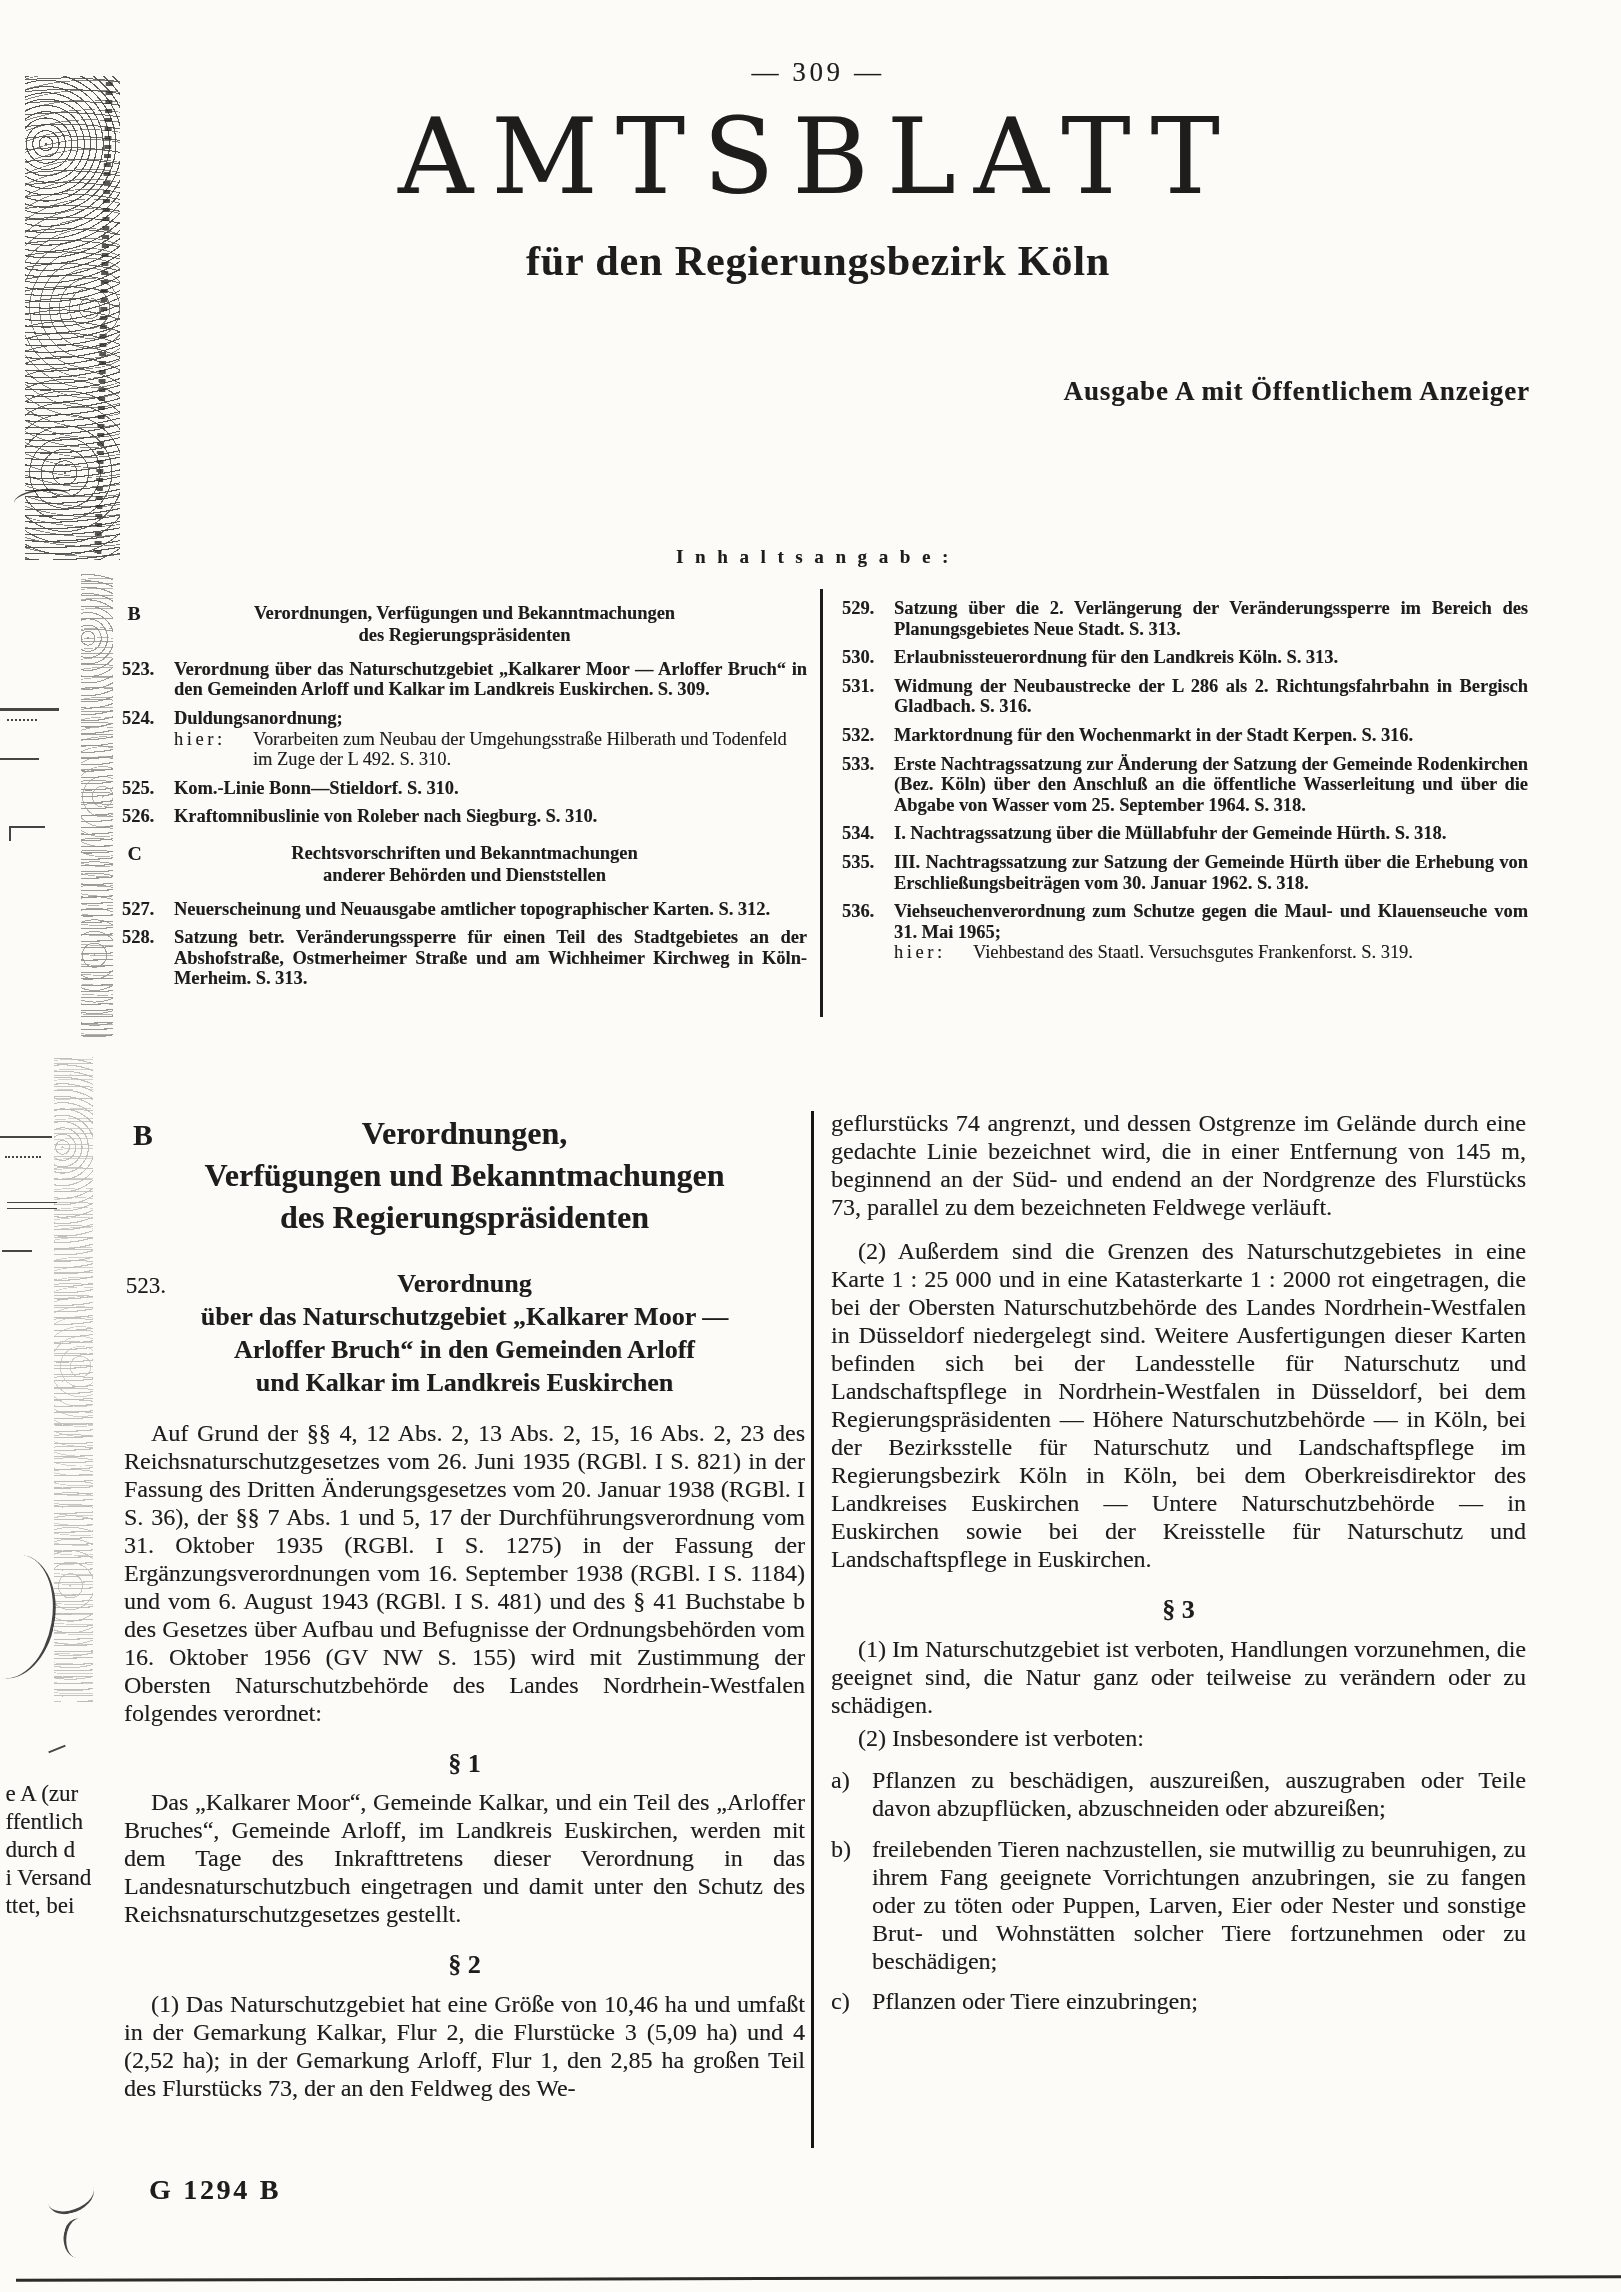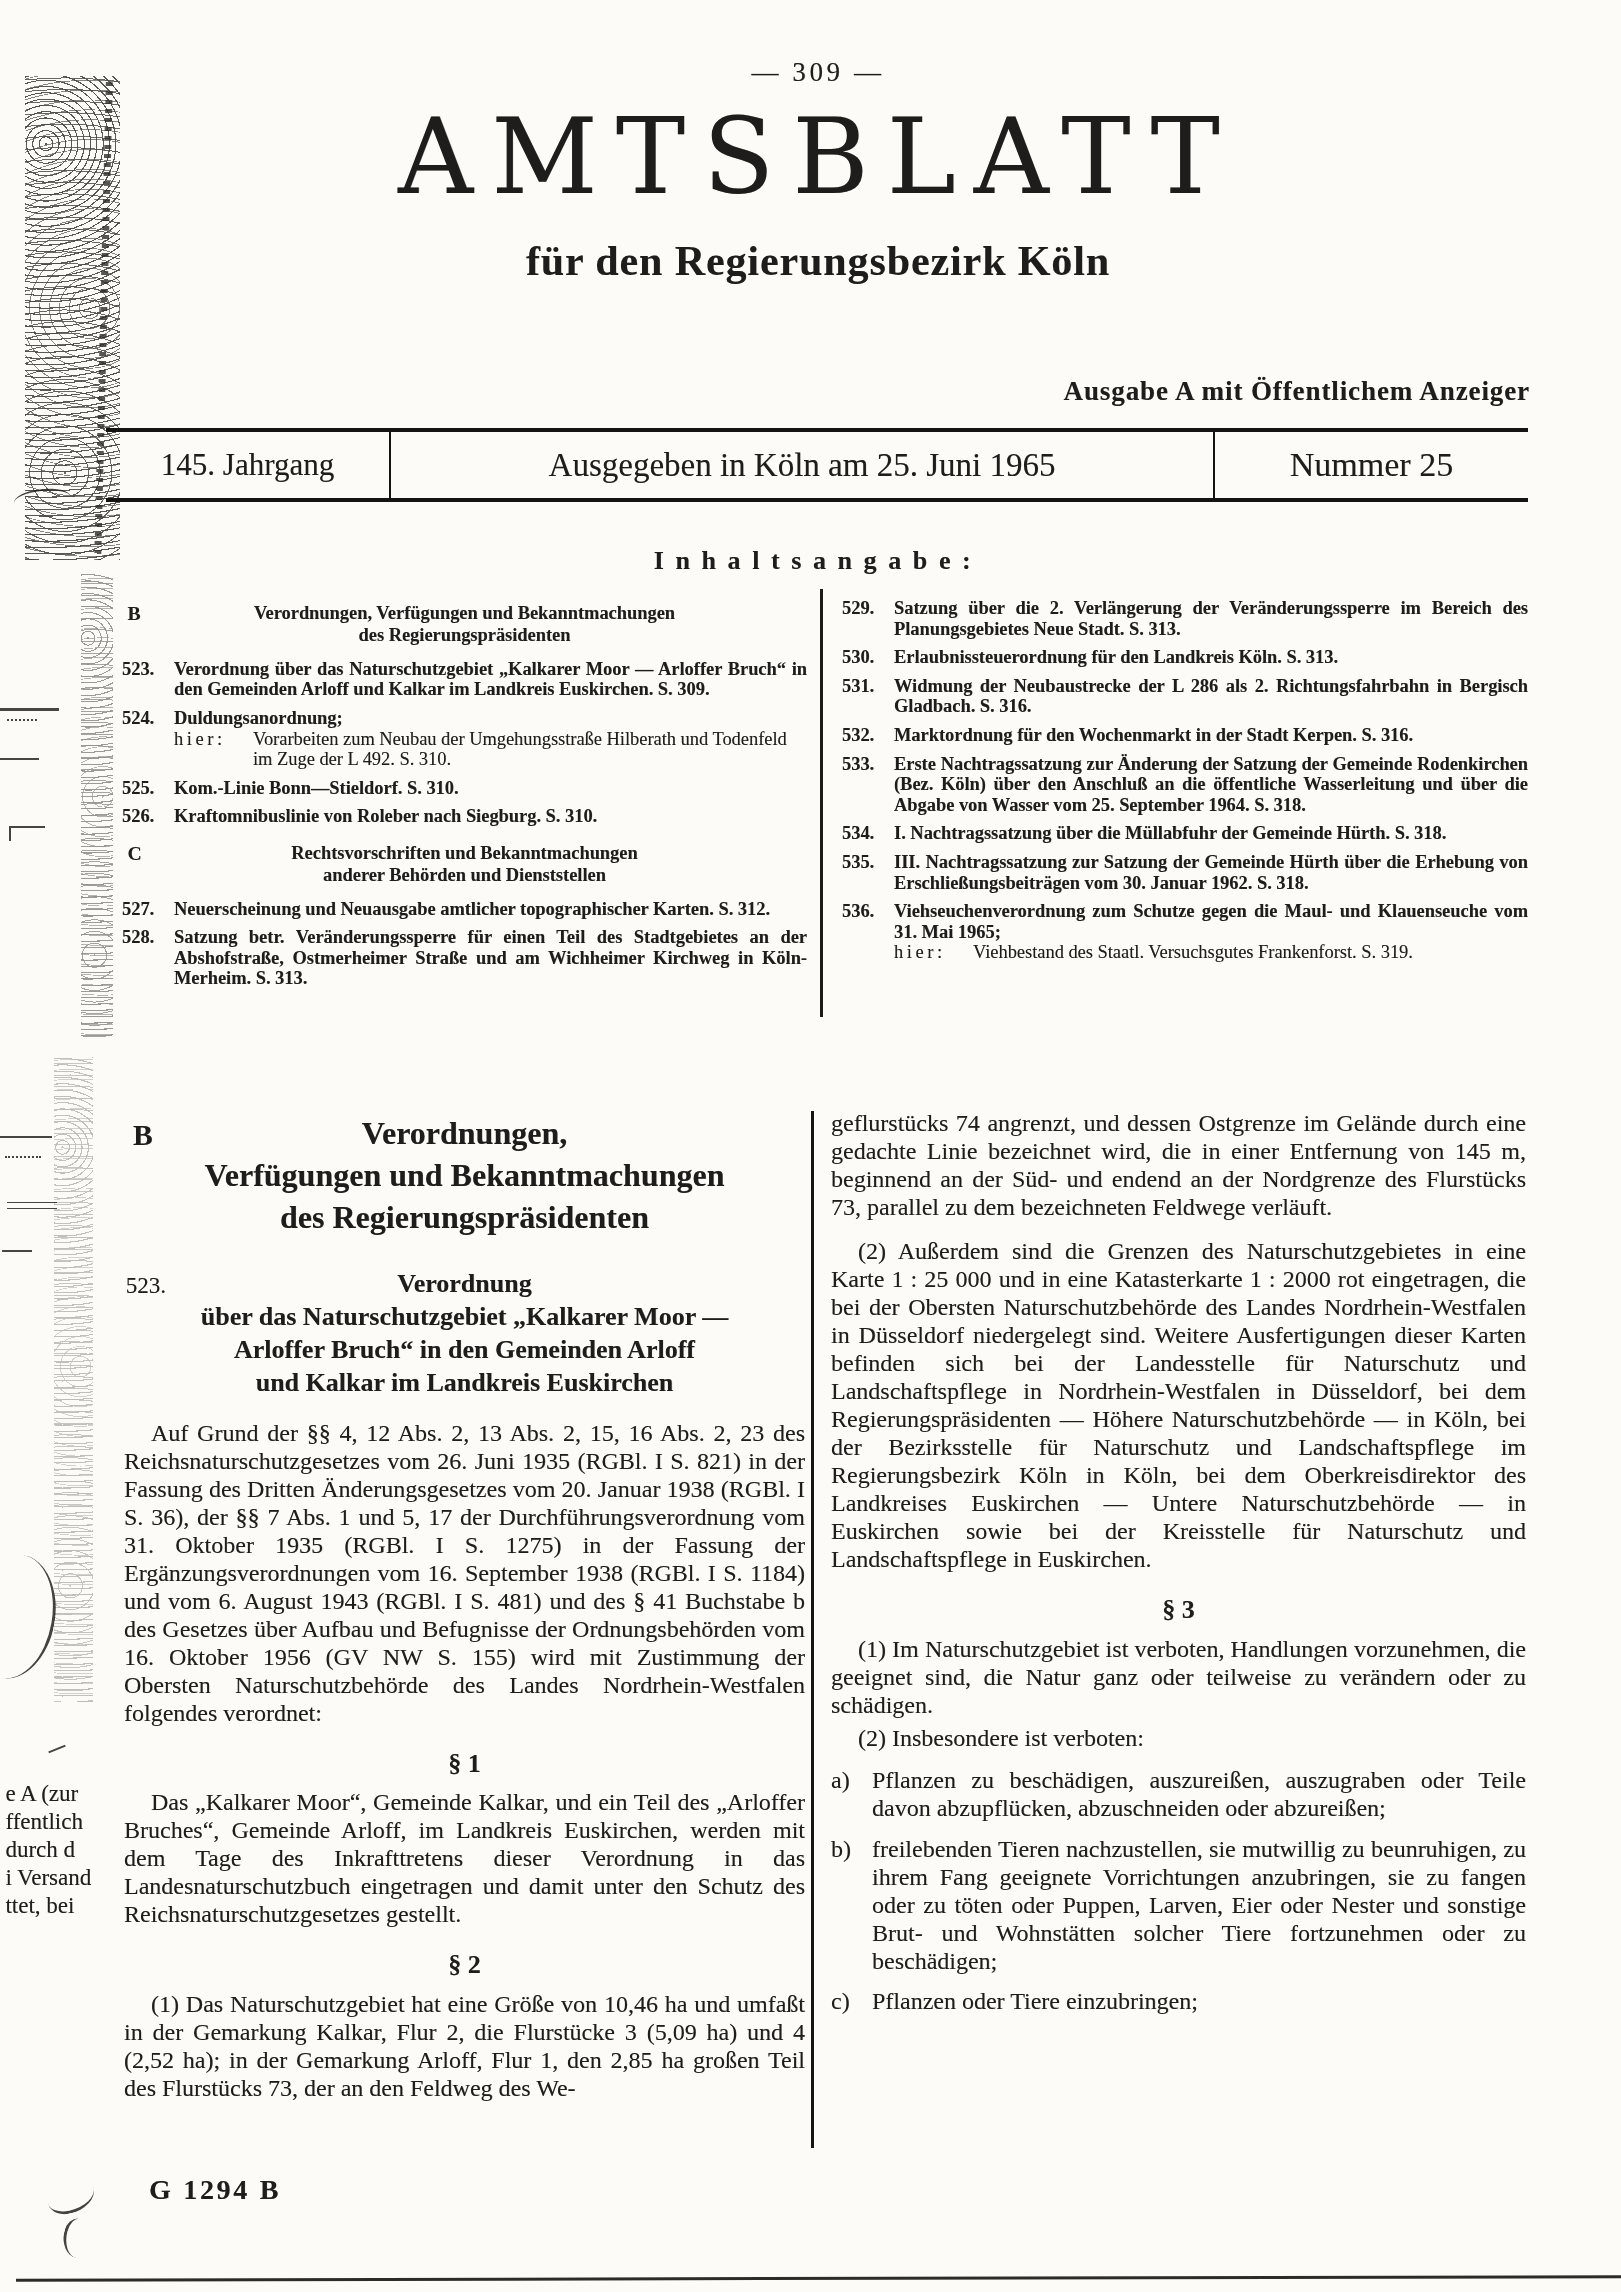--- a/index.html
+++ b/index.html
@@ -20,21 +20,21 @@
   .issue-bar{
     position:absolute; left:106px; top:428px; width:1422px; height:66px;
     border-top:4.5px solid #151412; border-bottom:4.5px solid #151412;
     display:flex; align-items:stretch;
   }
   .issue-cell{display:flex; align-items:center; justify-content:center;}
   .cell-vol{width:283px; font-size:31px;}
   .cell-issued{flex:1; font-size:33px; border-left:2.7px solid #151412; border-right:2.7px solid #151412;}
   .cell-num{width:313px; font-size:34px;}
   
-  .toc-heading{top:546px; font-weight:bold; font-size:26px; letter-spacing:11.6px;}
+  .toc-heading{top:546px; font-weight:bold; font-size:19px; letter-spacing:11.6px;}
   .toc-col{position:absolute; top:598px; font-size:18.4px; line-height:20.6px;}
   .toc-col-left{left:122px; width:685px;}
   .toc-col-right{left:842px; width:686px;}
   .toc-divider{position:absolute; left:820px; top:589px; width:2.7px; height:428px; background:#1c1b19;}
   .toc-section{position:relative; font-weight:bold; text-align:center; margin:5.4px 0 12.5px 0; line-height:21.5px;}
   .toc-section .letter{position:absolute; left:5.4px; top:0; font-size:19.7px;}
   .toc-item{display:flex; margin-bottom:8px;font-weight:bold;}
   .toc-num{width:52px; flex:none;}
   .toc-text{flex:1; text-align:justify;}
   .toc-sub{display:flex; margin:0 0 8px 52px;}
@@ -114,25 +114,20 @@
     <div>durch d</div>
     <div>i Versand</div>
     <div>ttet, bei</div>
   </div>
 
   <div class="center-zone pageno">—  309  —</div>
   <div class="center-zone title">AMTSBLATT</div>
   <div class="center-zone subtitle">für den Regierungsbezirk Köln</div>
   <div class="center-zone edition">Ausgabe A mit Öffentlichem Anzeiger</div>
 
-  <div class="issue-bar">
-    <div class="issue-cell cell-vol">145. Jahrgang</div>
-    <div class="issue-cell cell-issued">Ausgegeben in Köln am 25. Juni 1965</div>
-    <div class="issue-cell cell-num">Nummer 25</div>
-  </div>
 
   <div class="center-zone toc-heading">Inhaltsangabe:</div>
   <div class="toc-divider"></div>
 
   <div class="toc-col toc-col-left">
     <div class="toc-section">
       <span class="letter">B</span>
       <div>Verordnungen, Verfügungen und Bekanntmachungen</div>
       <div>des Regierungspräsidenten</div>
     </div>

